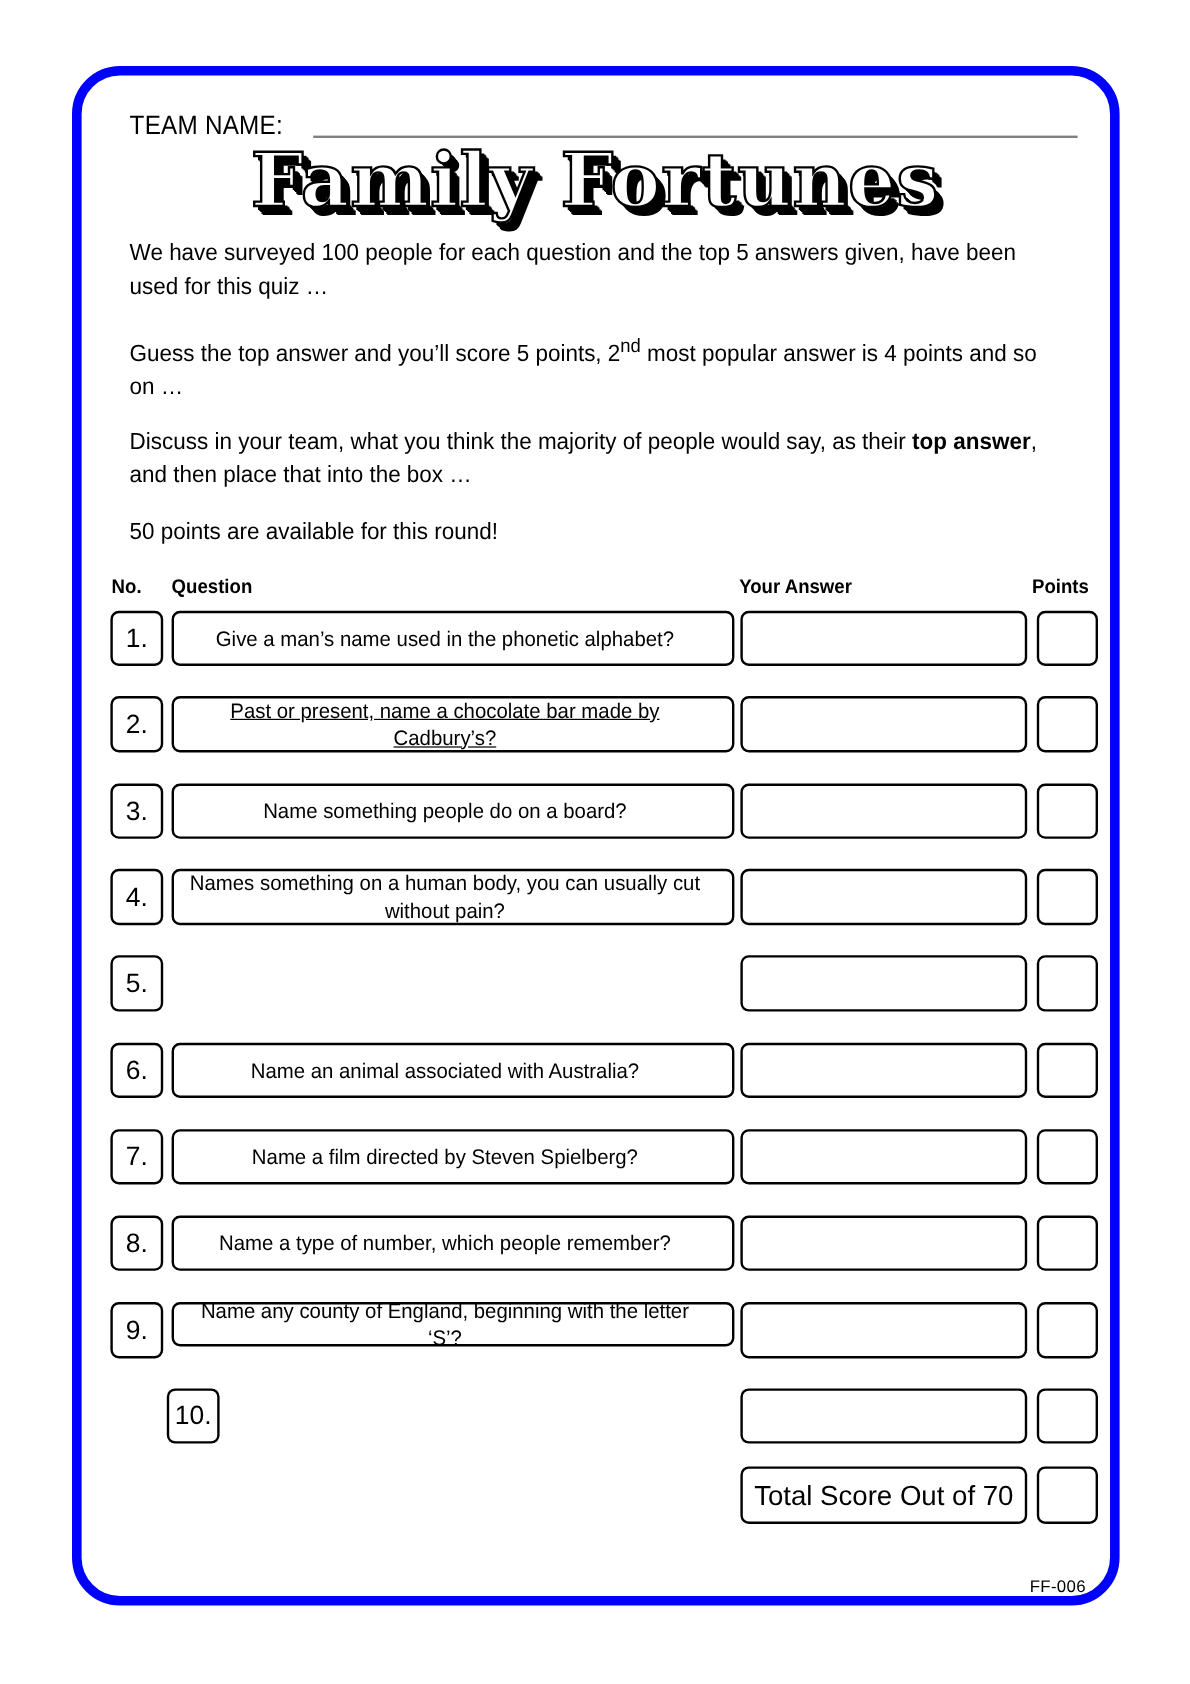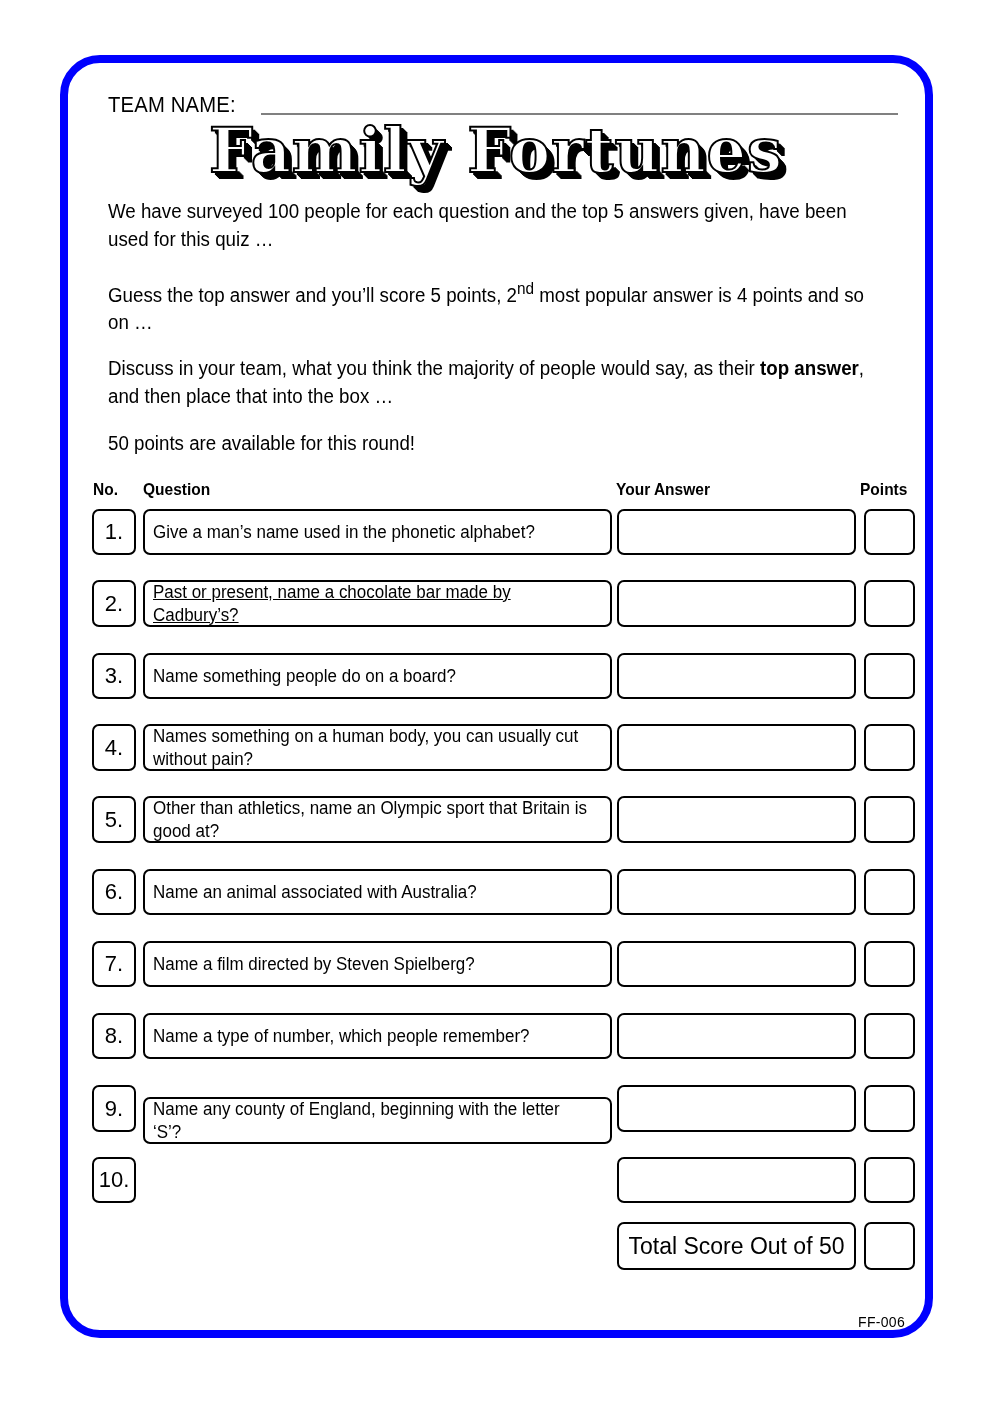--- a/index.html
+++ b/index.html
@@ -150,20 +150,21 @@
     line-height: 1;
   }
   .q-box {
     left: 143px;
     width: 469px;
     display: flex;
     align-items: center;
     padding: 0 8px;
     font-size: 17.5px;
     line-height: 1.3;
+    text-align: center;
   }
   .q-box .qtext {
     display: block;
     transform: scaleX(0.97);
     transform-origin: left center;
     width: 100%;
   }
   .a-box {
     left: 617px;
     width: 239px;
@@ -275,23 +276,20 @@
       <div class="row" style="top: 724px; height: 47px;">
         <div class="box num-box" style="top: 0px; height: 47px;">4.</div>
         <div class="box q-box" style="top: 0px; height: 47px;">
           <span class="qtext">Names something on a human body, you can usually cut without pain?</span>
         </div>
         <div class="box a-box" style="top: 0px; height: 47px;"></div>
         <div class="box p-box" style="top: 0px; height: 47px;"></div>
       </div>
       <div class="row" style="top: 796px; height: 47px;">
         <div class="box num-box" style="top: 0px; height: 47px;">5.</div>
-        <div class="box q-box" style="top: 0px; height: 47px;">
-          <span class="qtext">Other than athletics, name an Olympic sport that Britain is good at?</span>
-        </div>
         <div class="box a-box" style="top: 0px; height: 47px;"></div>
         <div class="box p-box" style="top: 0px; height: 47px;"></div>
       </div>
       <div class="row" style="top: 869px; height: 46px;">
         <div class="box num-box" style="top: 0px; height: 46px;">6.</div>
         <div class="box q-box" style="top: 0px; height: 46px;">
           <span class="qtext">Name an animal associated with Australia?</span>
         </div>
         <div class="box a-box" style="top: 0px; height: 46px;"></div>
         <div class="box p-box" style="top: 0px; height: 46px;"></div>
@@ -307,33 +305,33 @@
       <div class="row" style="top: 1013px; height: 46px;">
         <div class="box num-box" style="top: 0px; height: 46px;">8.</div>
         <div class="box q-box" style="top: 0px; height: 46px;">
           <span class="qtext">Name a type of number, which people remember?</span>
         </div>
         <div class="box a-box" style="top: 0px; height: 46px;"></div>
         <div class="box p-box" style="top: 0px; height: 46px;"></div>
       </div>
       <div class="row" style="top: 1085px; height: 47px;">
         <div class="box num-box" style="top: 0px; height: 47px;">9.</div>
-        <div class="box q-box" style="top: 12px; height: 47px;">
+        <div class="box q-box" style="top: 0px; height: 37px;">
           <span class="qtext">Name any county of England, beginning with the letter ‘S’?</span>
         </div>
         <div class="box a-box" style="top: 0px; height: 47px;"></div>
         <div class="box p-box" style="top: 0px; height: 47px;"></div>
       </div>
       <div class="row" style="top: 1157px; height: 46px;">
-        <div class="box num-box" style="top: 0px; height: 46px;">10.</div>
+        <div class="box num-box" style="top: 0px; height: 46px; margin-left: 47px;">10.</div>
         <div class="box a-box" style="top: 0px; height: 46px;"></div>
         <div class="box p-box" style="top: 0px; height: 46px;"></div>
       </div>
     </div>
 
   <div id="total-row">
-    <div id="total-label-box">Total Score Out of 50</div>
+    <div id="total-label-box">Total Score Out of 70</div>
     <div id="total-points-box"></div>
   </div>
 
   <div id="footer-code">FF-006</div>
 
 </div>
 
 </body></html>

